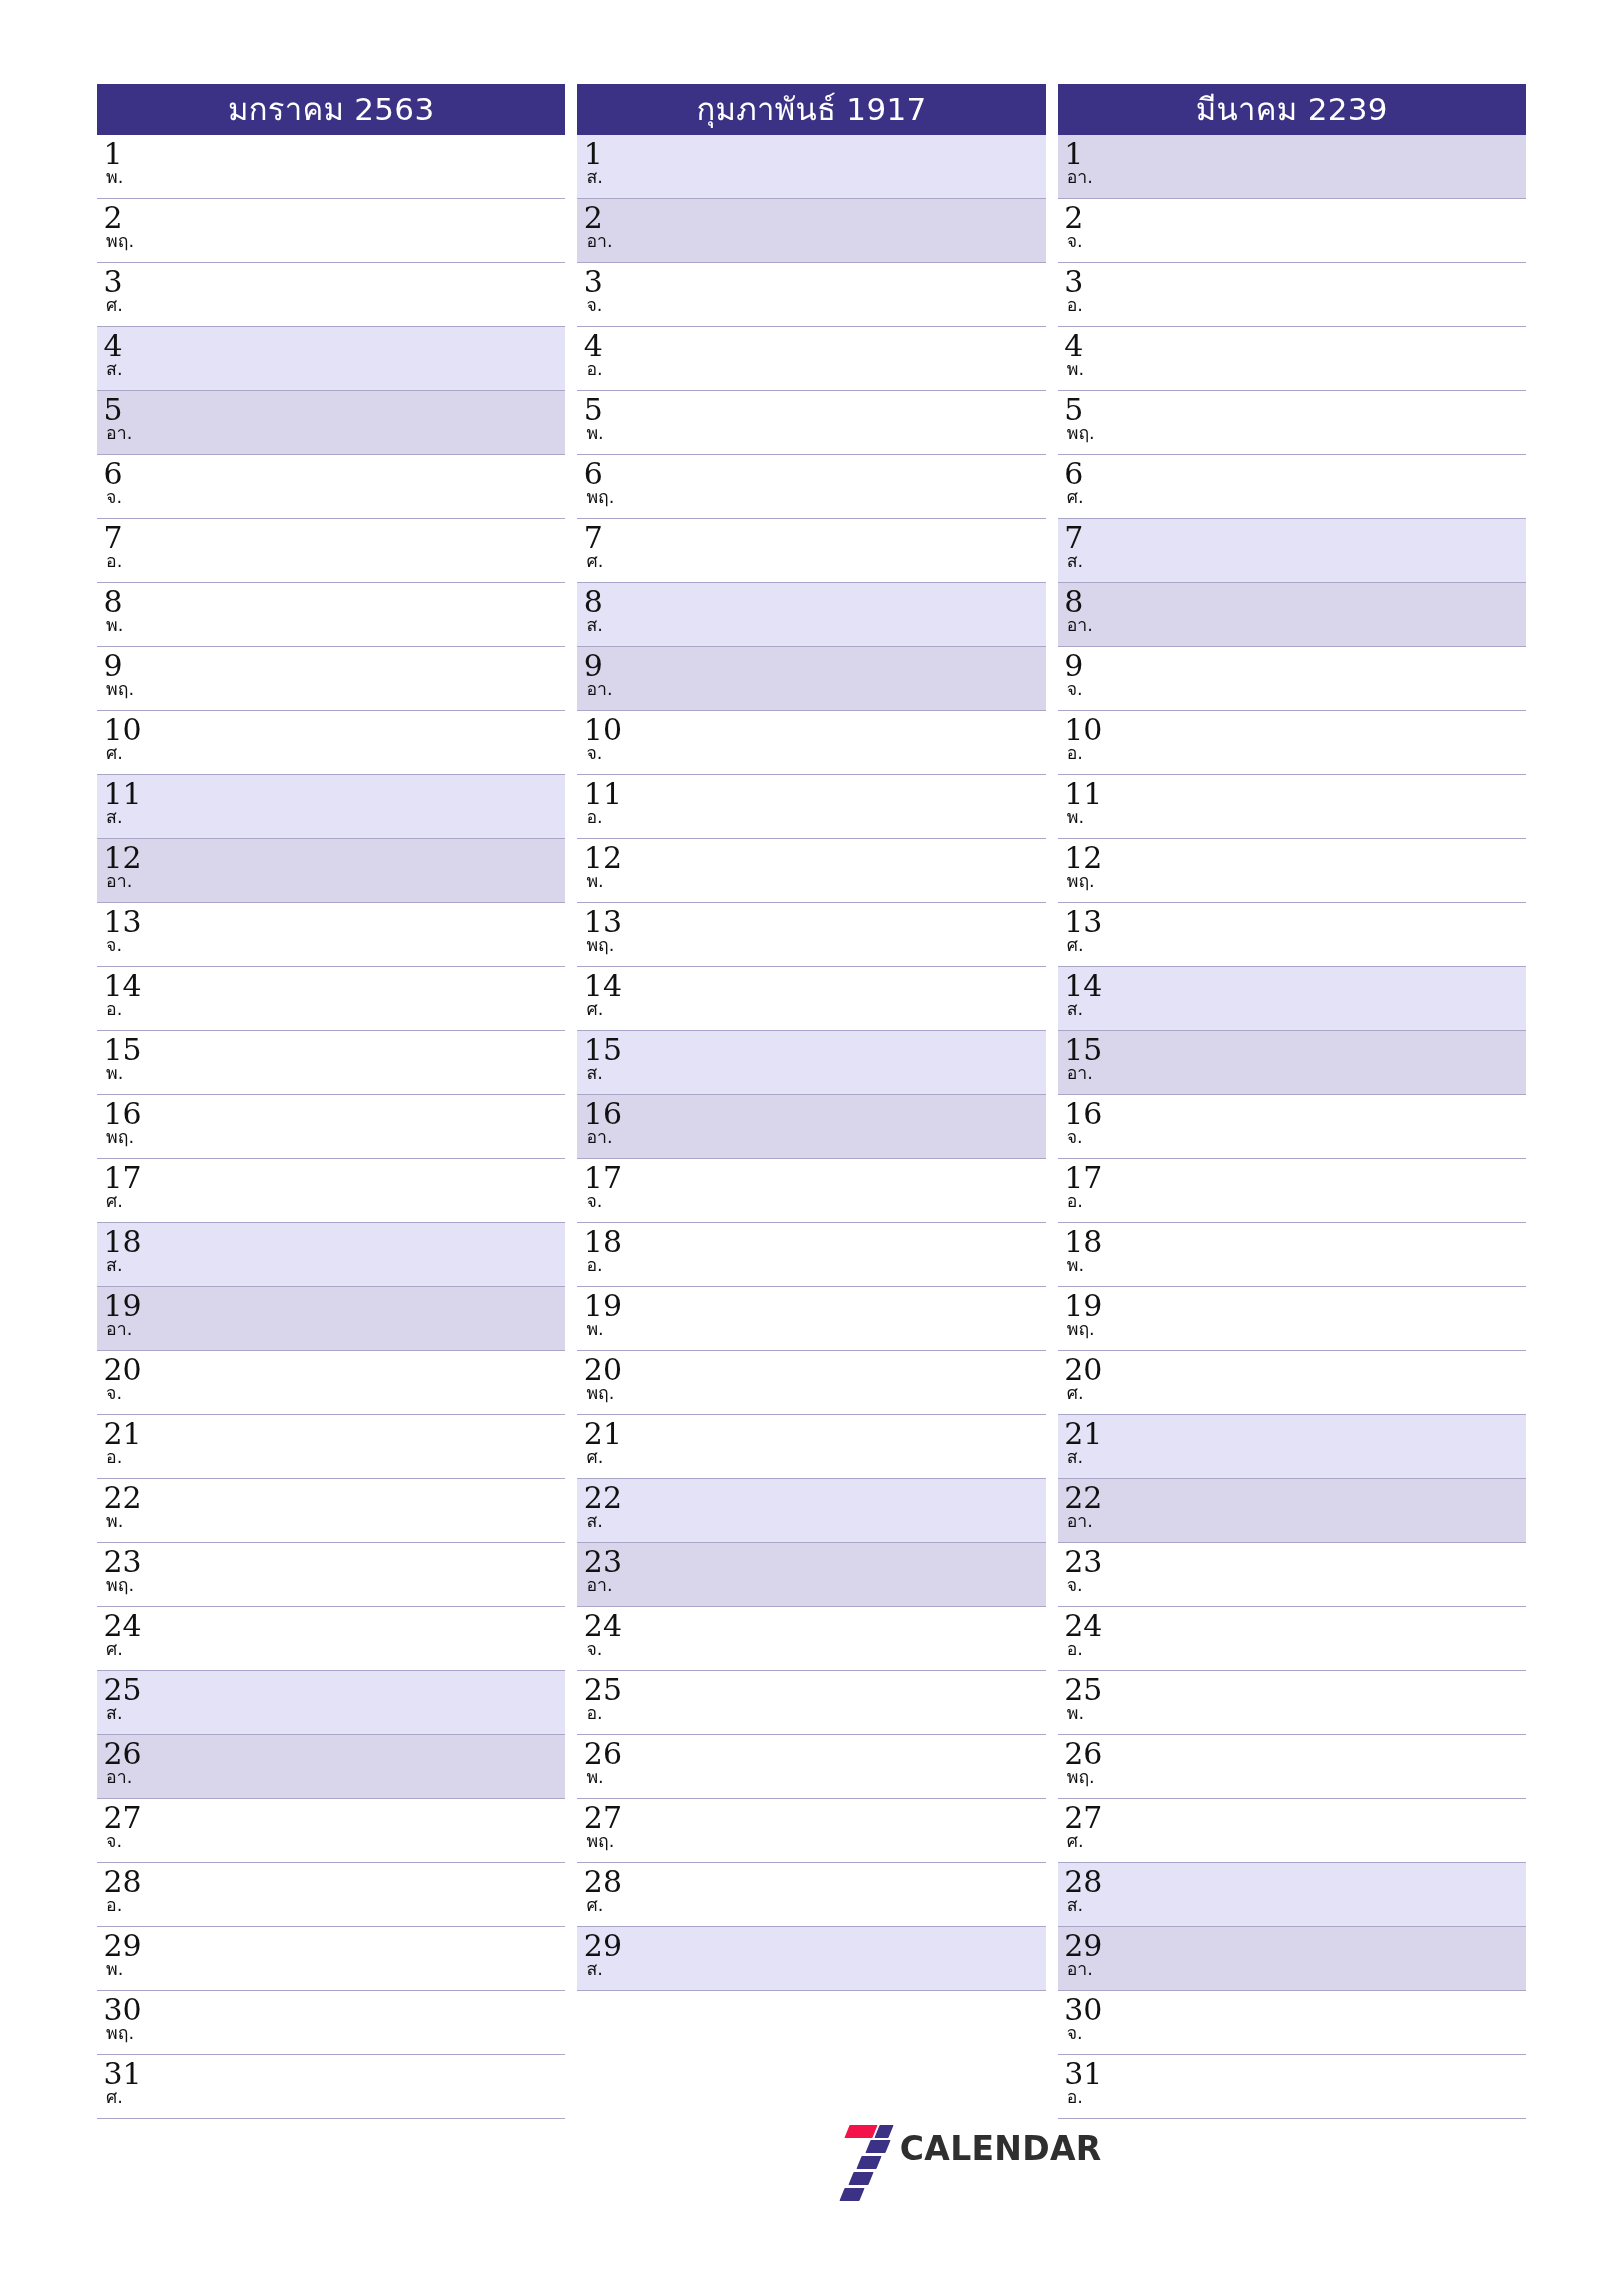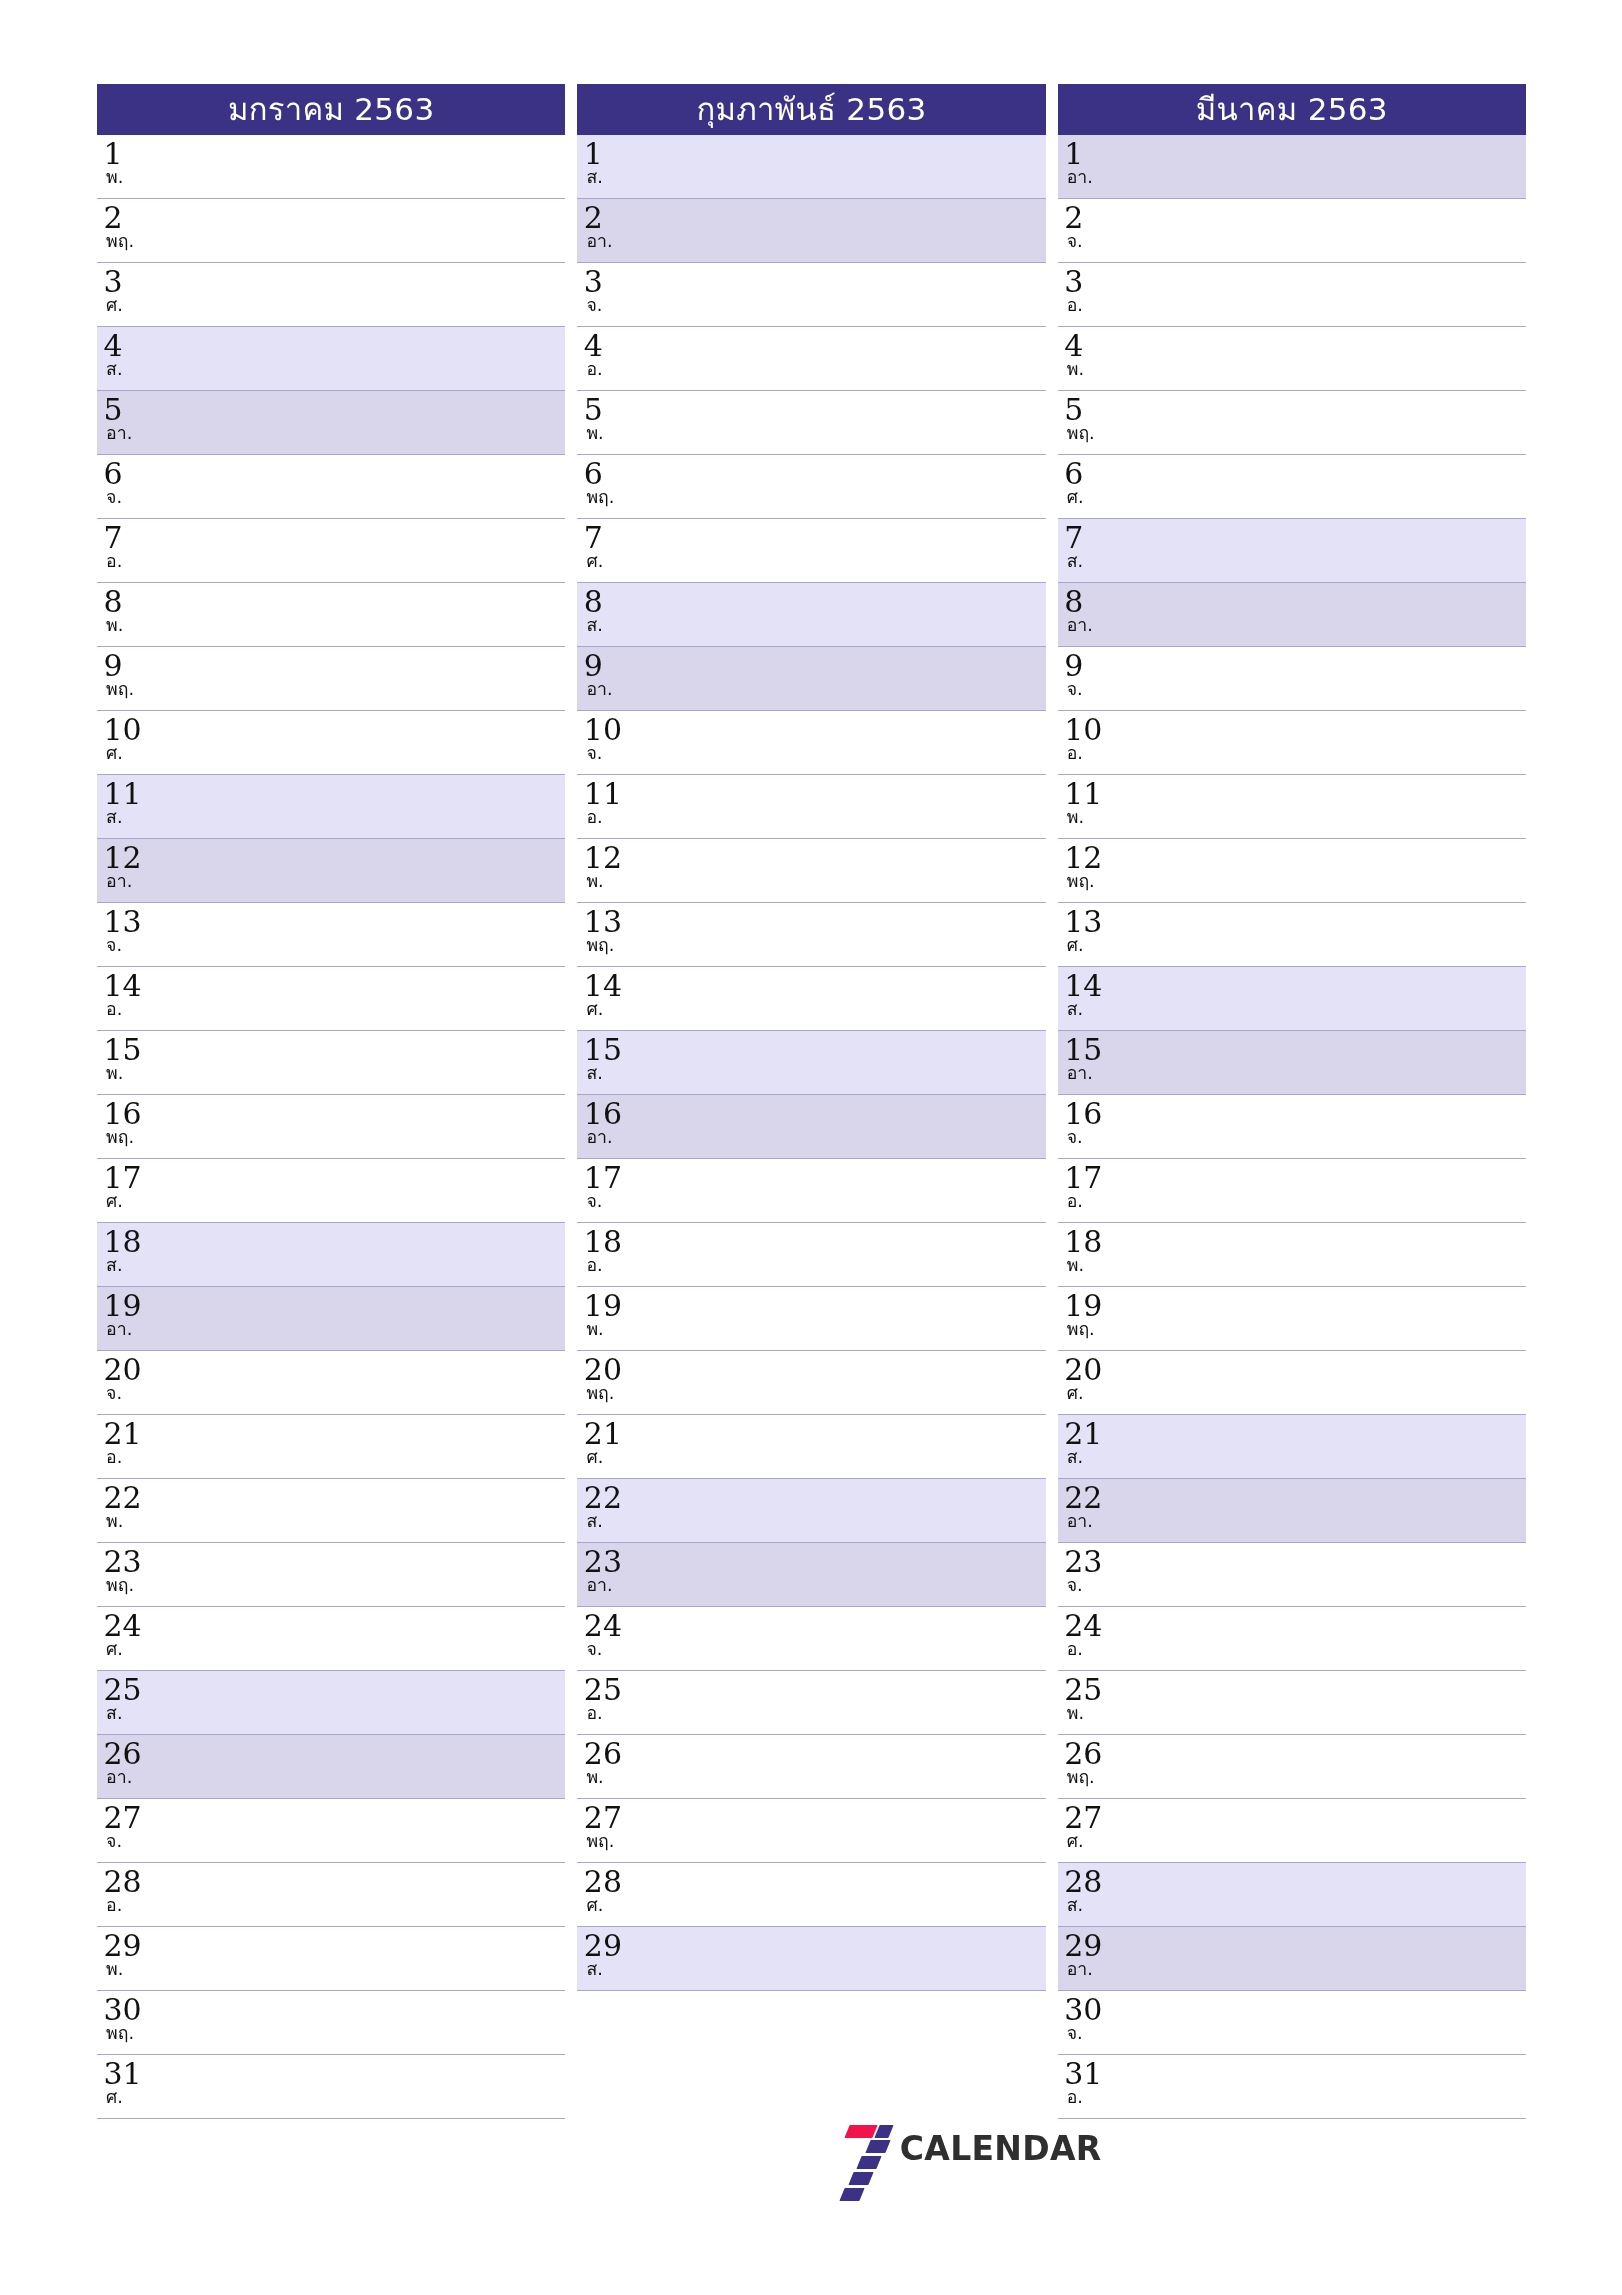--- a/index.html
+++ b/index.html
@@ -236,21 +236,21 @@
             <span class="day-num">30</span>
             <span class="day-abbr">พฤ.</span>
           </div>
           <div class="day-row">
             <span class="day-num">31</span>
             <span class="day-abbr">ศ.</span>
           </div>
         </div>
       </div>
       <div class="month-col">
-        <div class="month-header">กุมภาพันธ์ 2563</div>
+        <div class="month-header">กุมภาพันธ์ 1917</div>
         <div class="days">
           <div class="day-row sat">
             <span class="day-num">1</span>
             <span class="day-abbr">ส.</span>
           </div>
           <div class="day-row sun">
             <span class="day-num">2</span>
             <span class="day-abbr">อา.</span>
           </div>
           <div class="day-row">
@@ -357,21 +357,21 @@
             <span class="day-num">28</span>
             <span class="day-abbr">ศ.</span>
           </div>
           <div class="day-row sat">
             <span class="day-num">29</span>
             <span class="day-abbr">ส.</span>
           </div>
         </div>
       </div>
       <div class="month-col">
-        <div class="month-header">มีนาคม 2563</div>
+        <div class="month-header">มีนาคม 2239</div>
         <div class="days">
           <div class="day-row sun">
             <span class="day-num">1</span>
             <span class="day-abbr">อา.</span>
           </div>
           <div class="day-row">
             <span class="day-num">2</span>
             <span class="day-abbr">จ.</span>
           </div>
           <div class="day-row">

